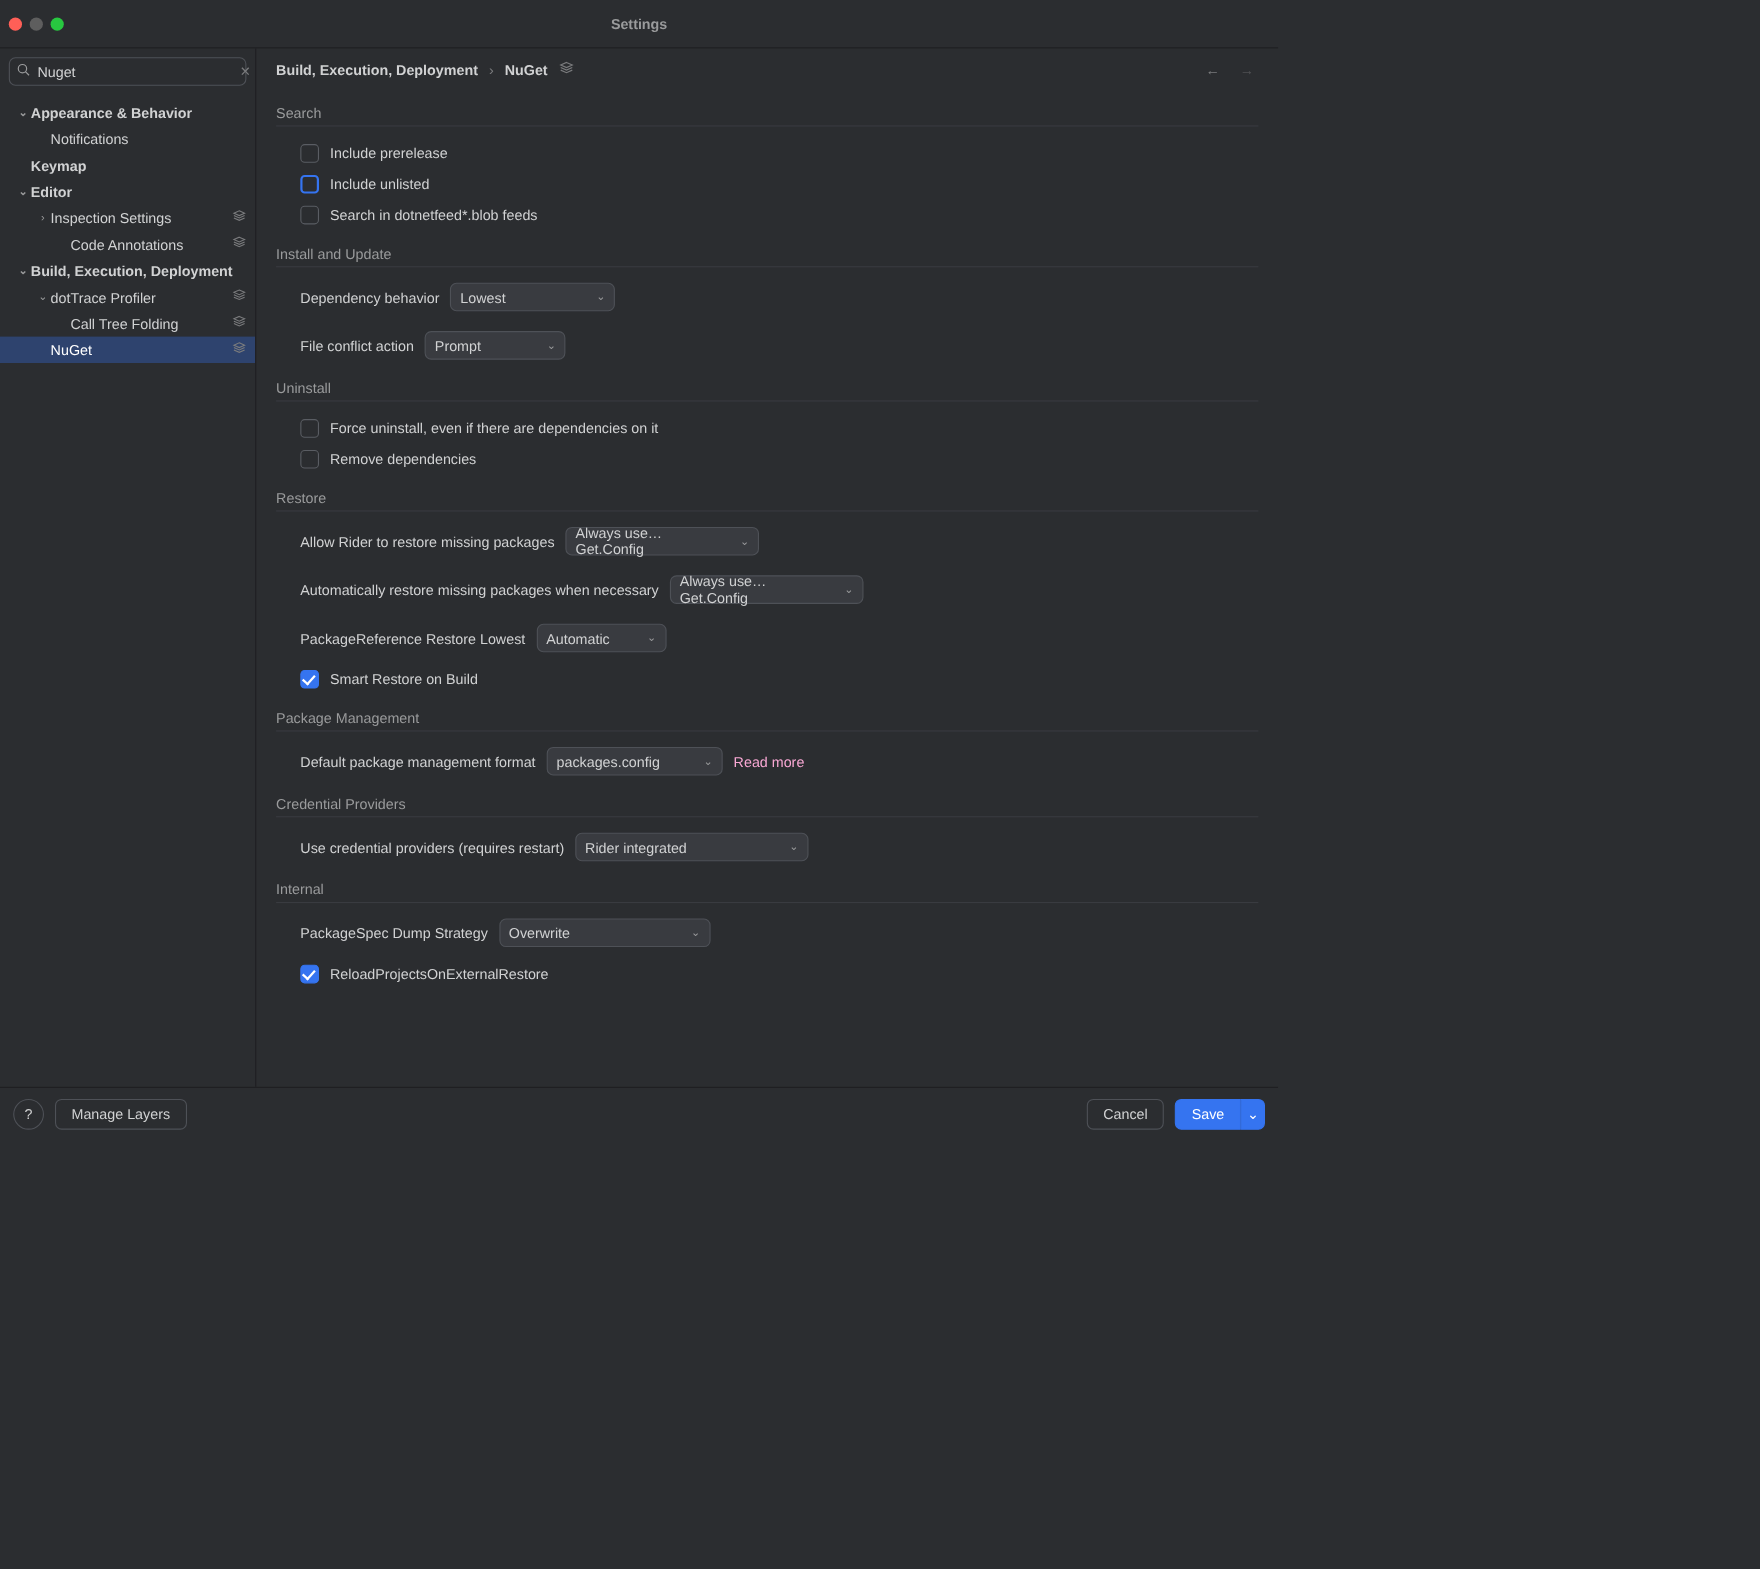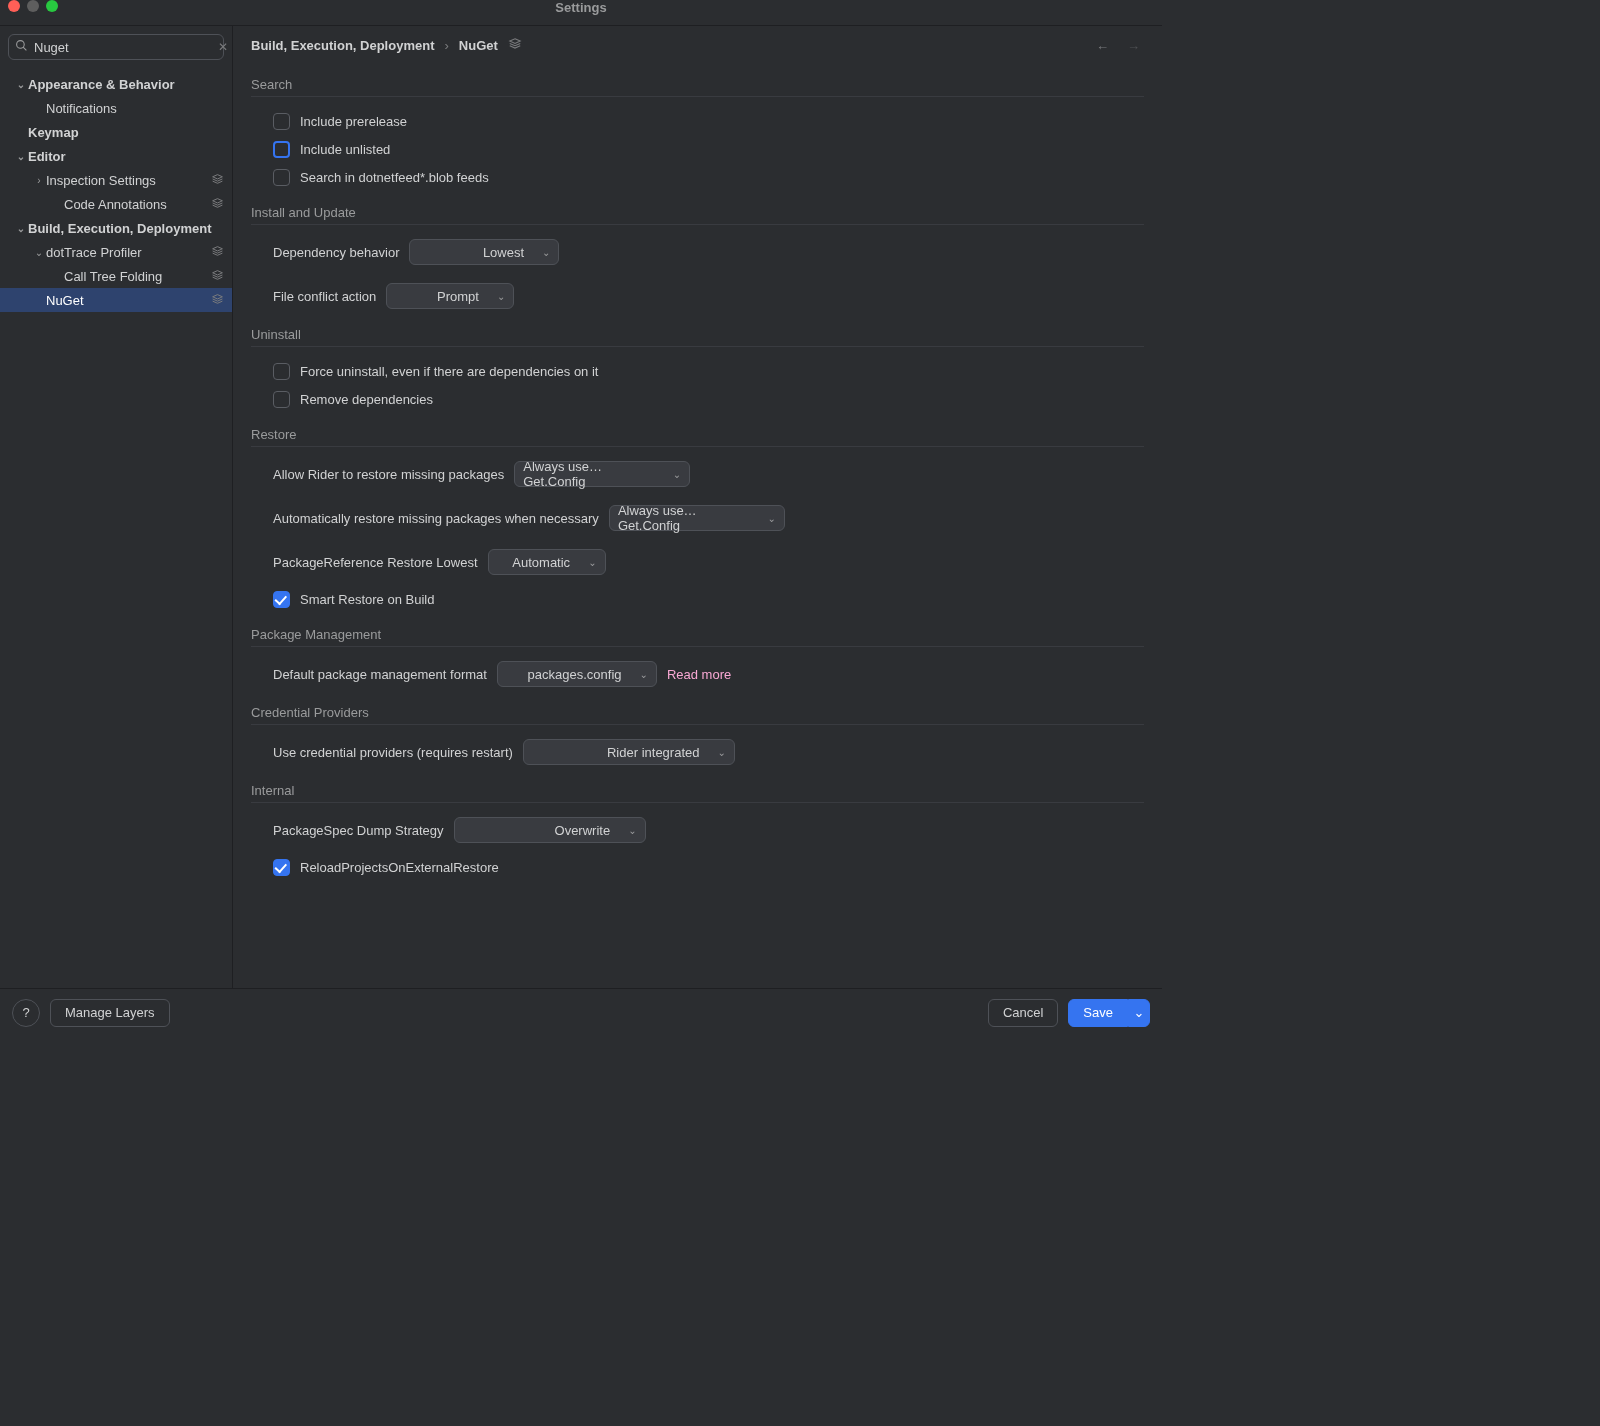--- a/index.html
+++ b/index.html
@@ -8,22 +8,22 @@
     color: #d1d2d3;
     font-family: -apple-system, BlinkMacSystemFont, "Segoe UI", sans-serif;
     font-size: 13px;
     width: 1162px;
     height: 1036px;
     overflow: hidden;
     user-select: none;
   }
   .window { display:flex; flex-direction:column; height:100%; }
   .titlebar {
-    height: 26px;
-    display:flex; 
+    height: 44px;
+    display:flex; align-items:center;
     padding: 0 8px;
     position:relative;
     border-bottom:1px solid #1e1f22;
   }
   .traffic { display:flex; gap:7px; }
   .tl { width:12px; height:12px; border-radius:50%; }
   .tl.close{background:#ff5f57;} .tl.min{background:#5e5e5e;} .tl.max{background:#28c840;}
   .title-center{
     position:absolute; left:0; right:0; text-align:center; color:#9a9b9c; font-weight:600; font-size:13px; pointer-events:none;
   }
@@ -73,21 +73,21 @@
     background:#2b2d30;
   }
   .checkbox.focused{ border-color:#3574f0; border-width:2px;}
   .checkbox.checked{ background:#3574f0; border-color:#3574f0;}
   .checkbox.checked::after{
     content:""; width:9px; height:5px; border:2px solid #fff; border-top:none; border-right:none;
     transform:rotate(-48deg) translate(0px,-1px);
   }
   .lblt{ color:#d1d2d3; }
   .select{
-    display:inline-flex; align-items:center; justify-content:flex-end;
+    display:inline-flex; align-items:center; justify-content:space-between;
     background:#393b40; border:1px solid #4e5157; border-radius:6px;
     height:26px; padding:0 8px; color:#d1d2d3; cursor:default; gap:18px;
   }
   .select .arr{ color:#9a9b9c; font-size:10px;}
   .link{ color:#f9a8d4; cursor:pointer; }
   .layer-icon{ color:#7a7b7d; font-size:12px;}
 
   .footer{
     height:48px; border-top:1px solid #1e1f22;
     display:flex; align-items:center; padding:0 12px; gap:10px;

